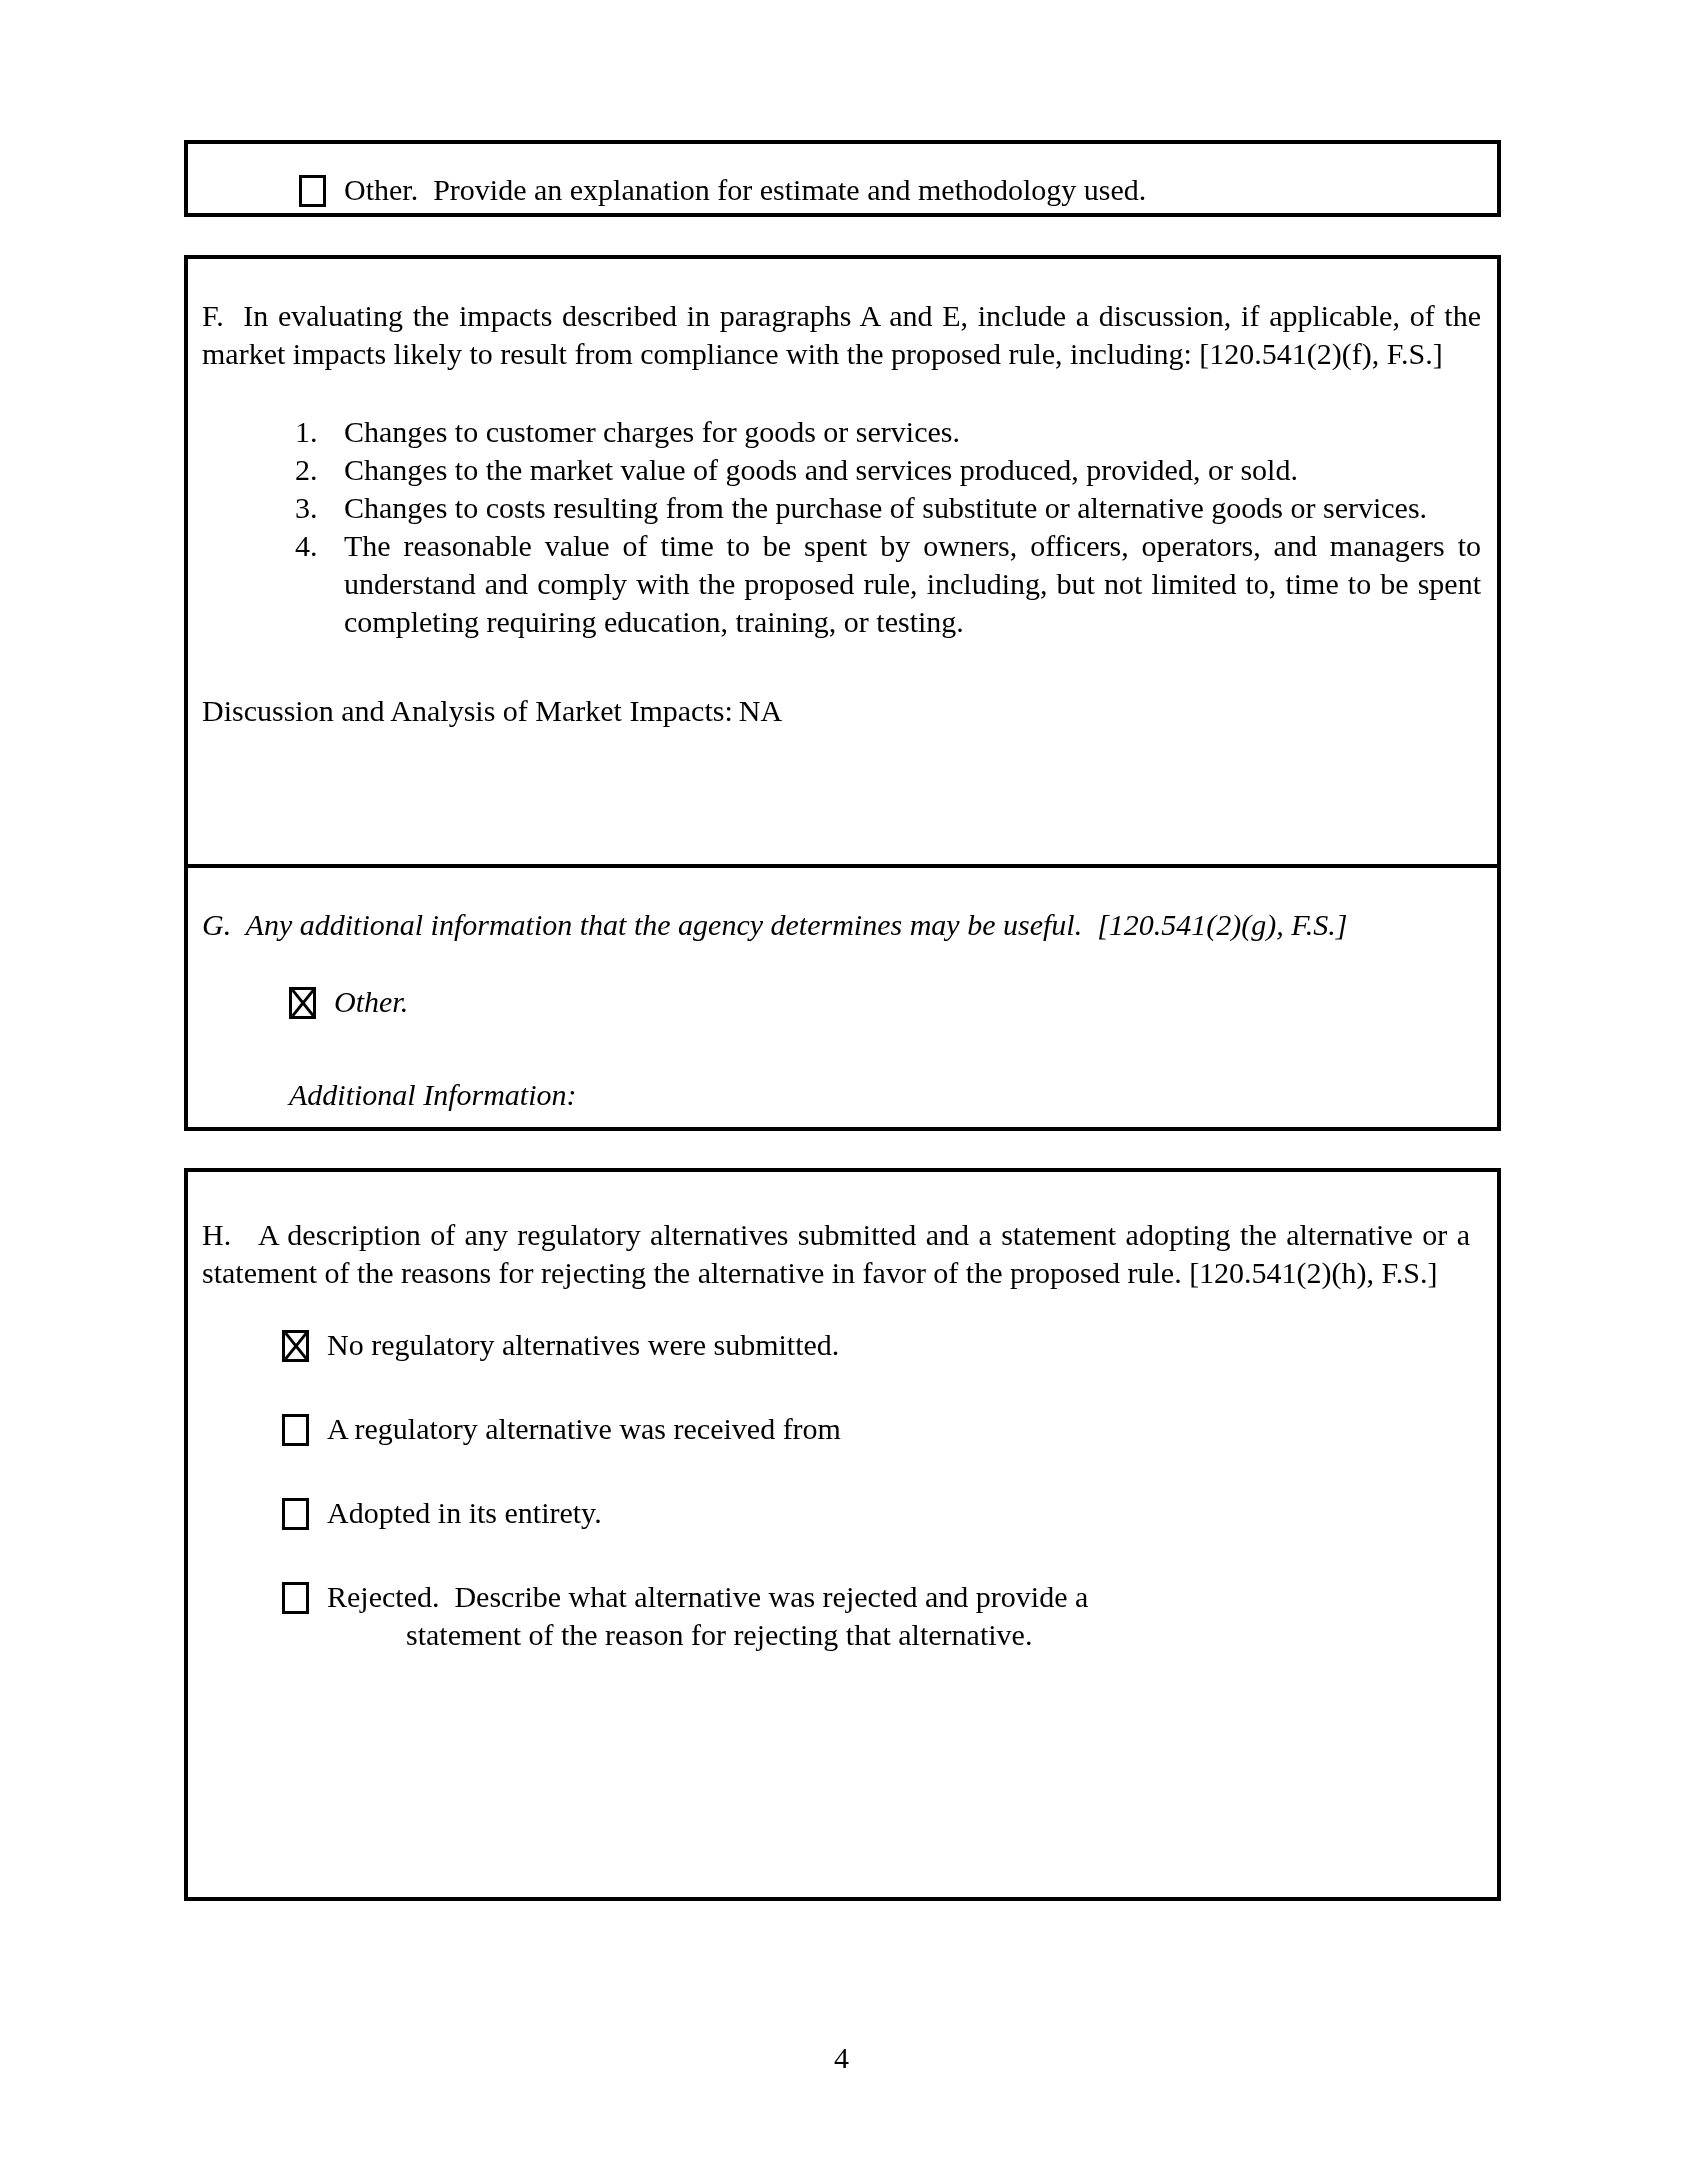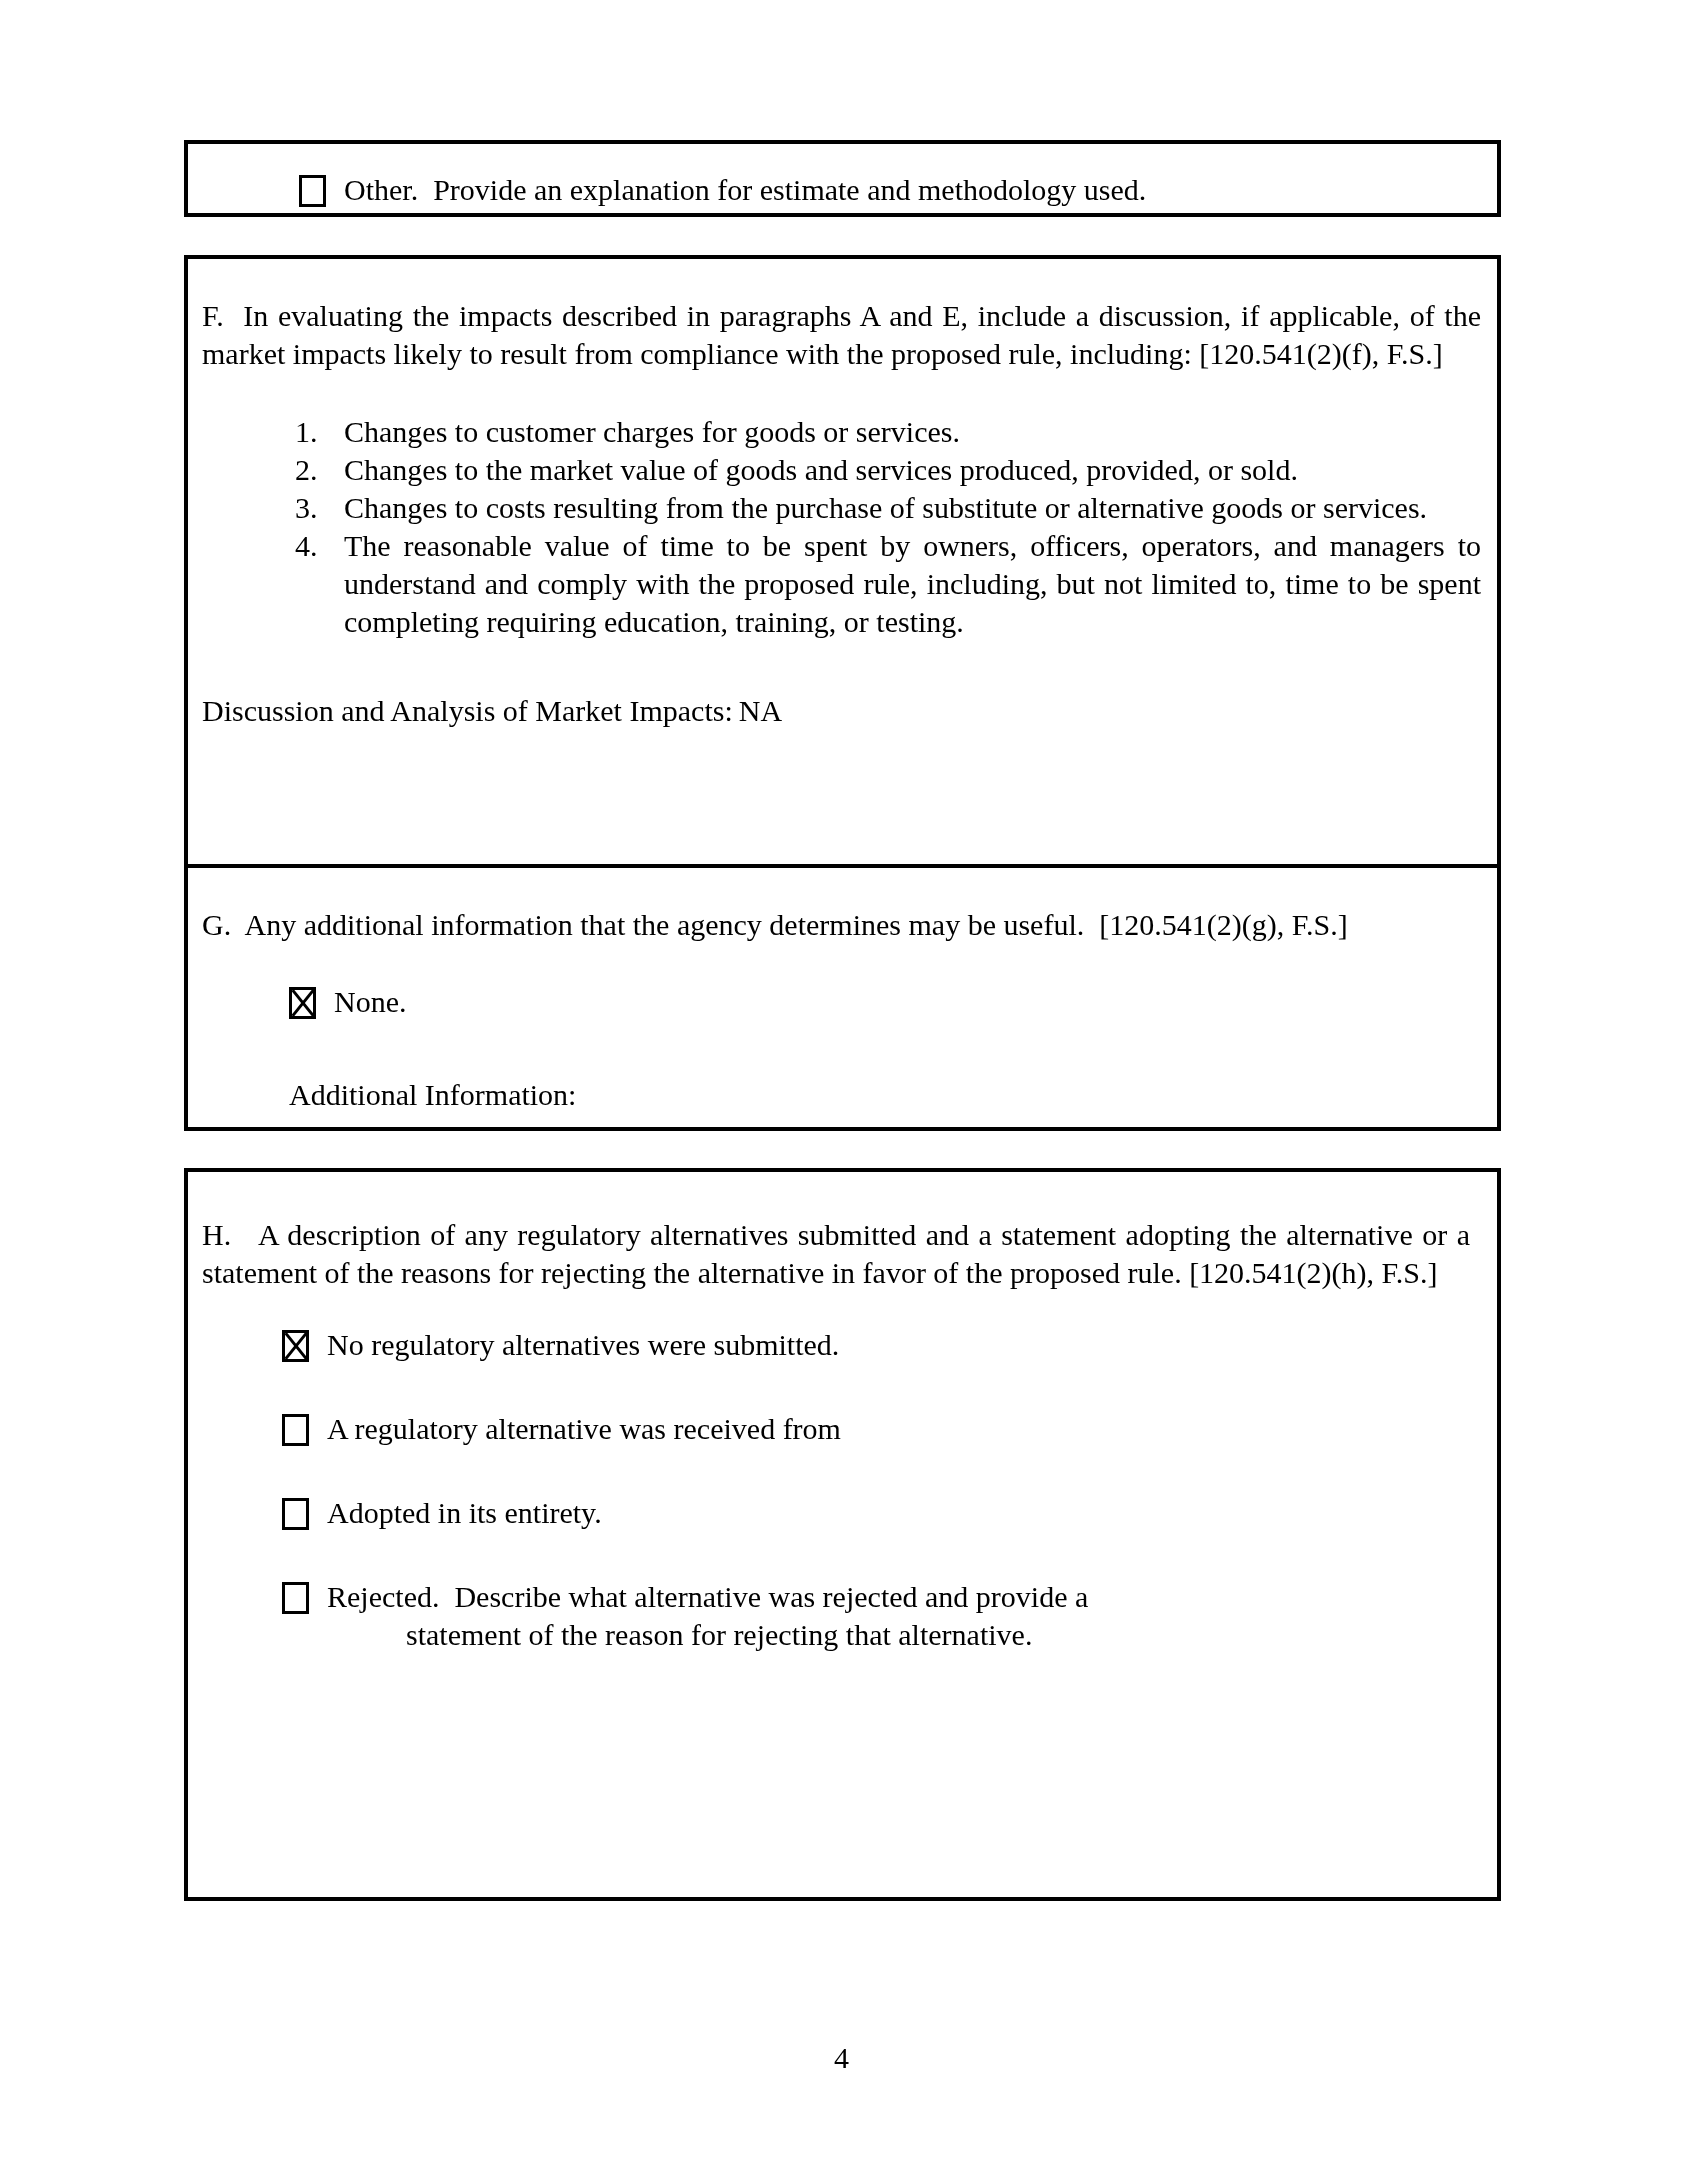--- a/index.html
+++ b/index.html
@@ -20,21 +20,21 @@
     border:4px solid #000000;
     box-sizing:border-box;
     background:#ffffff;
   }
   .box-other{
     top:140px;height:77px;
     display:flex;align-items:flex-end;
     padding:0 20px 4px 111px;
   }
   .box-f{ top:255px;height:734px; padding:38px 16px 0 14px; }
-  .box-g{ top:864px;height:267px; padding:38px 28px 0 14px; }
+  .box-g{ top:864px;height:267px; padding:38px 28px 0 14px;font-style:italic; }
   .box-h{ top:1168px;height:733px; padding:44px 27px 0 14px; }
 
   .justify{ text-align:justify; }
 
   .check-row{ display:flex; align-items:flex-start; gap:18px; }
   .checkbox{
     flex:none;
     width:21px;height:26px;
     border:3px solid #000000;
     position:relative;
@@ -111,21 +111,21 @@
     <div class="discussion">
       <span>Discussion and Analysis of Market Impacts:</span><span class="value">NA</span>
     </div>
   </div>
 
   <div class="box box-g">
     <div>G.&nbsp; Any additional information that the agency determines may be useful.&nbsp; [120.541(2)(g), F.S.]</div>
 
     <div class="check-row g-none-row">
       <span class="checkbox checked"></span>
-      <span>None.</span>
+      <span>Other.</span>
     </div>
 
     <div class="g-additional">Additional Information:</div>
   </div>
 
   <div class="box box-h">
     <div class="justify h-heading">H.&nbsp;&nbsp; A description of any regulatory alternatives submitted and a statement adopting the alternative or a statement of the reasons for rejecting the alternative in favor of the proposed rule. [120.541(2)(h), F.S.]</div>
 
     <div class="check-row option-row">
       <span class="checkbox checked"></span>

